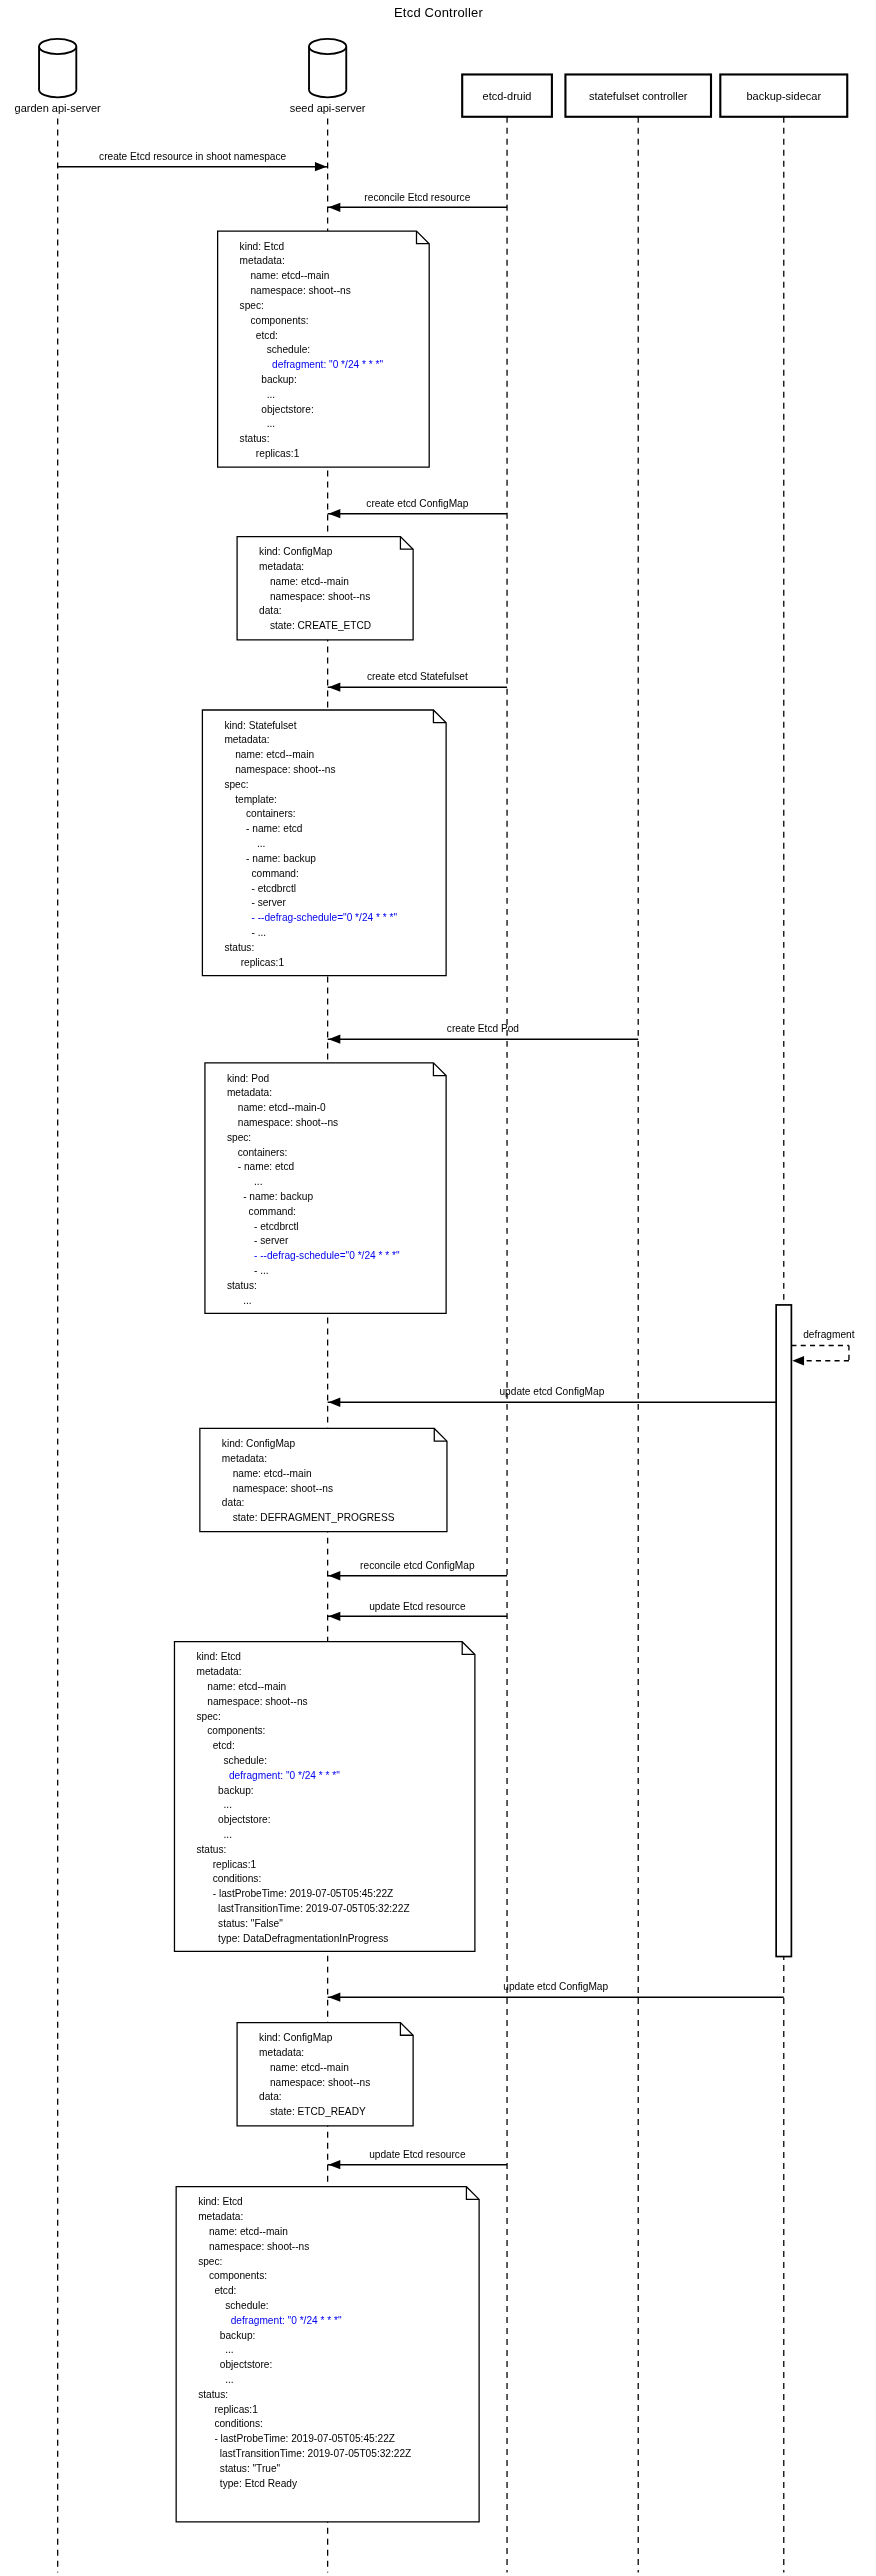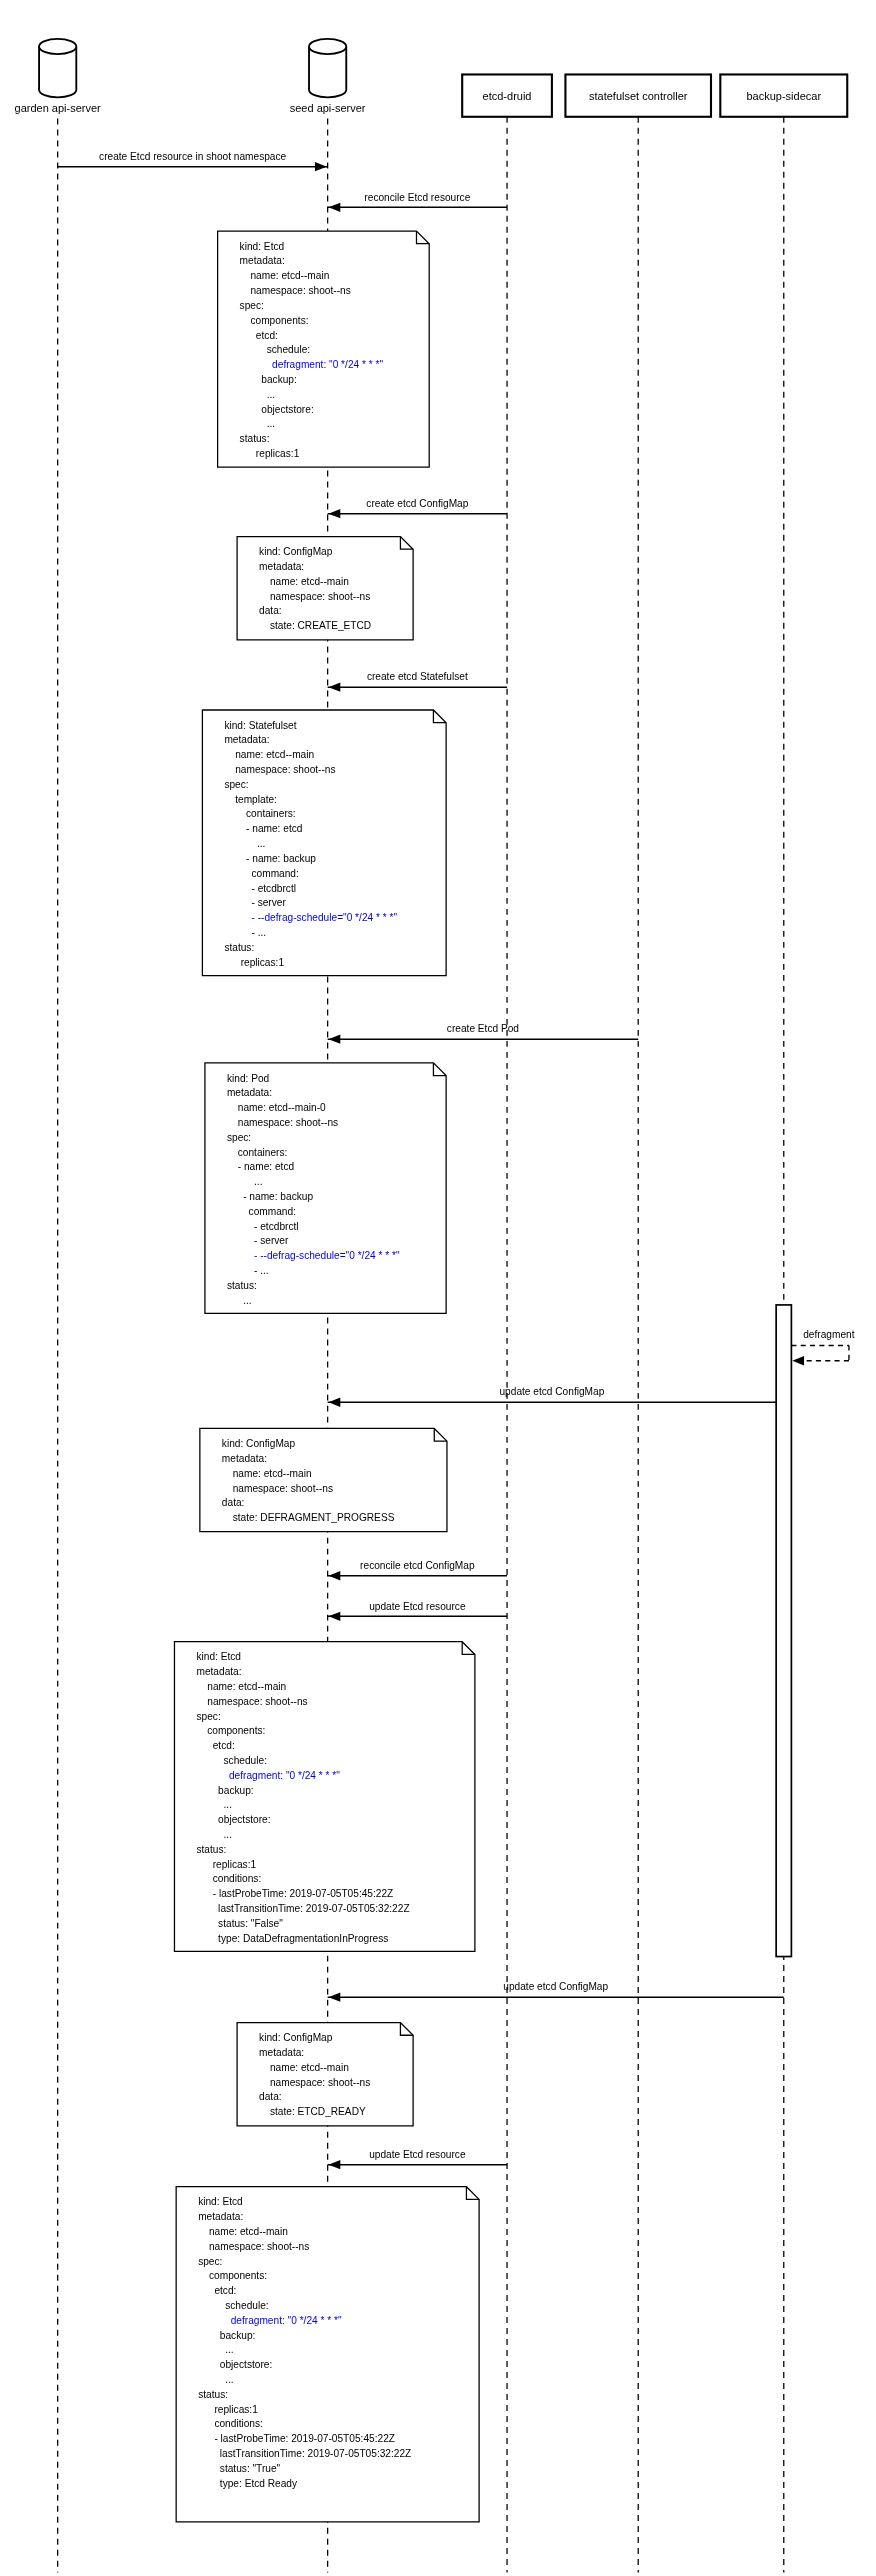--- a/index.html
+++ b/index.html
@@ -266,14 +266,15 @@
       </g>
       <g>
         <rect x="668" y="88" width="172" height="50" fill="#ffffff" stroke="#000000" stroke-width="2.5"></rect>
         <text x="754" y="118" fill="#000000" font-size="13" text-anchor="middle">statefulset controller</text>
       </g>
       <g>
         <rect x="851" y="88" width="150" height="50" fill="#ffffff" stroke="#000000" stroke-width="2.5"></rect>
         <text x="926" y="118" fill="#000000" font-size="13" text-anchor="middle">backup-sidecar</text>
       </g>
     </svg>
+  <div id="diagram-title">Etcd Controller</div>
 </div>
 
 
 </body></html>

